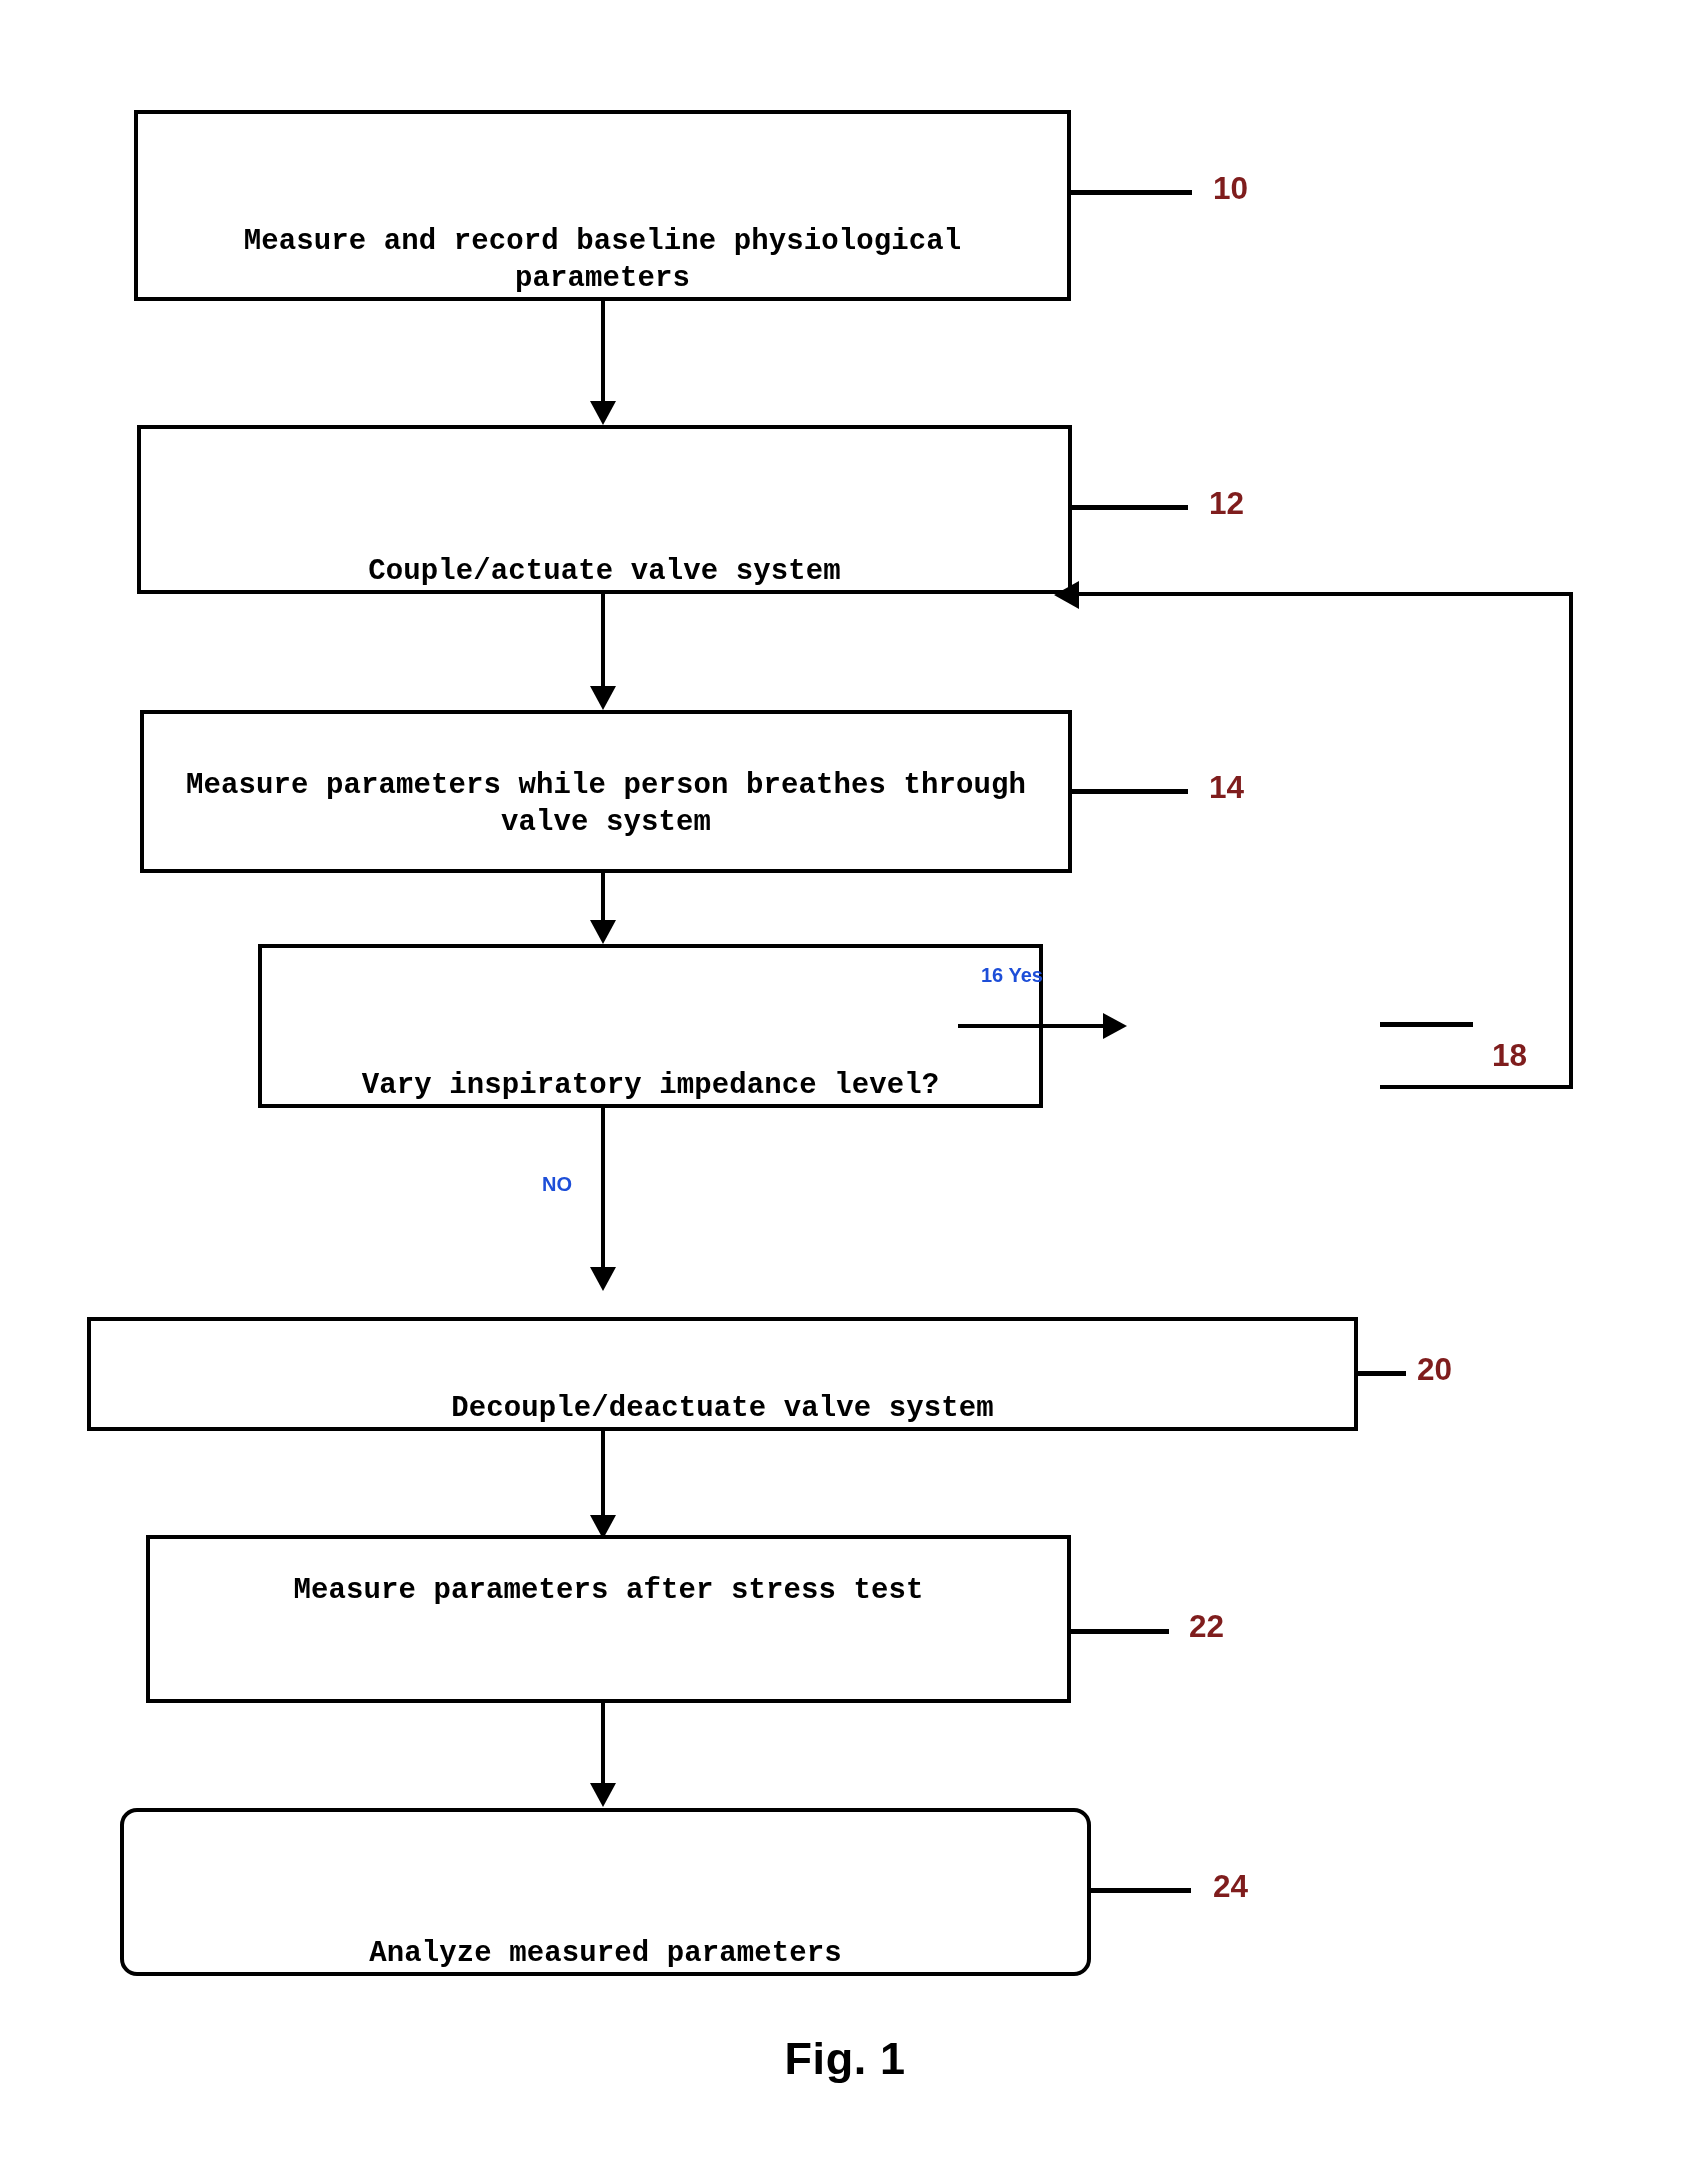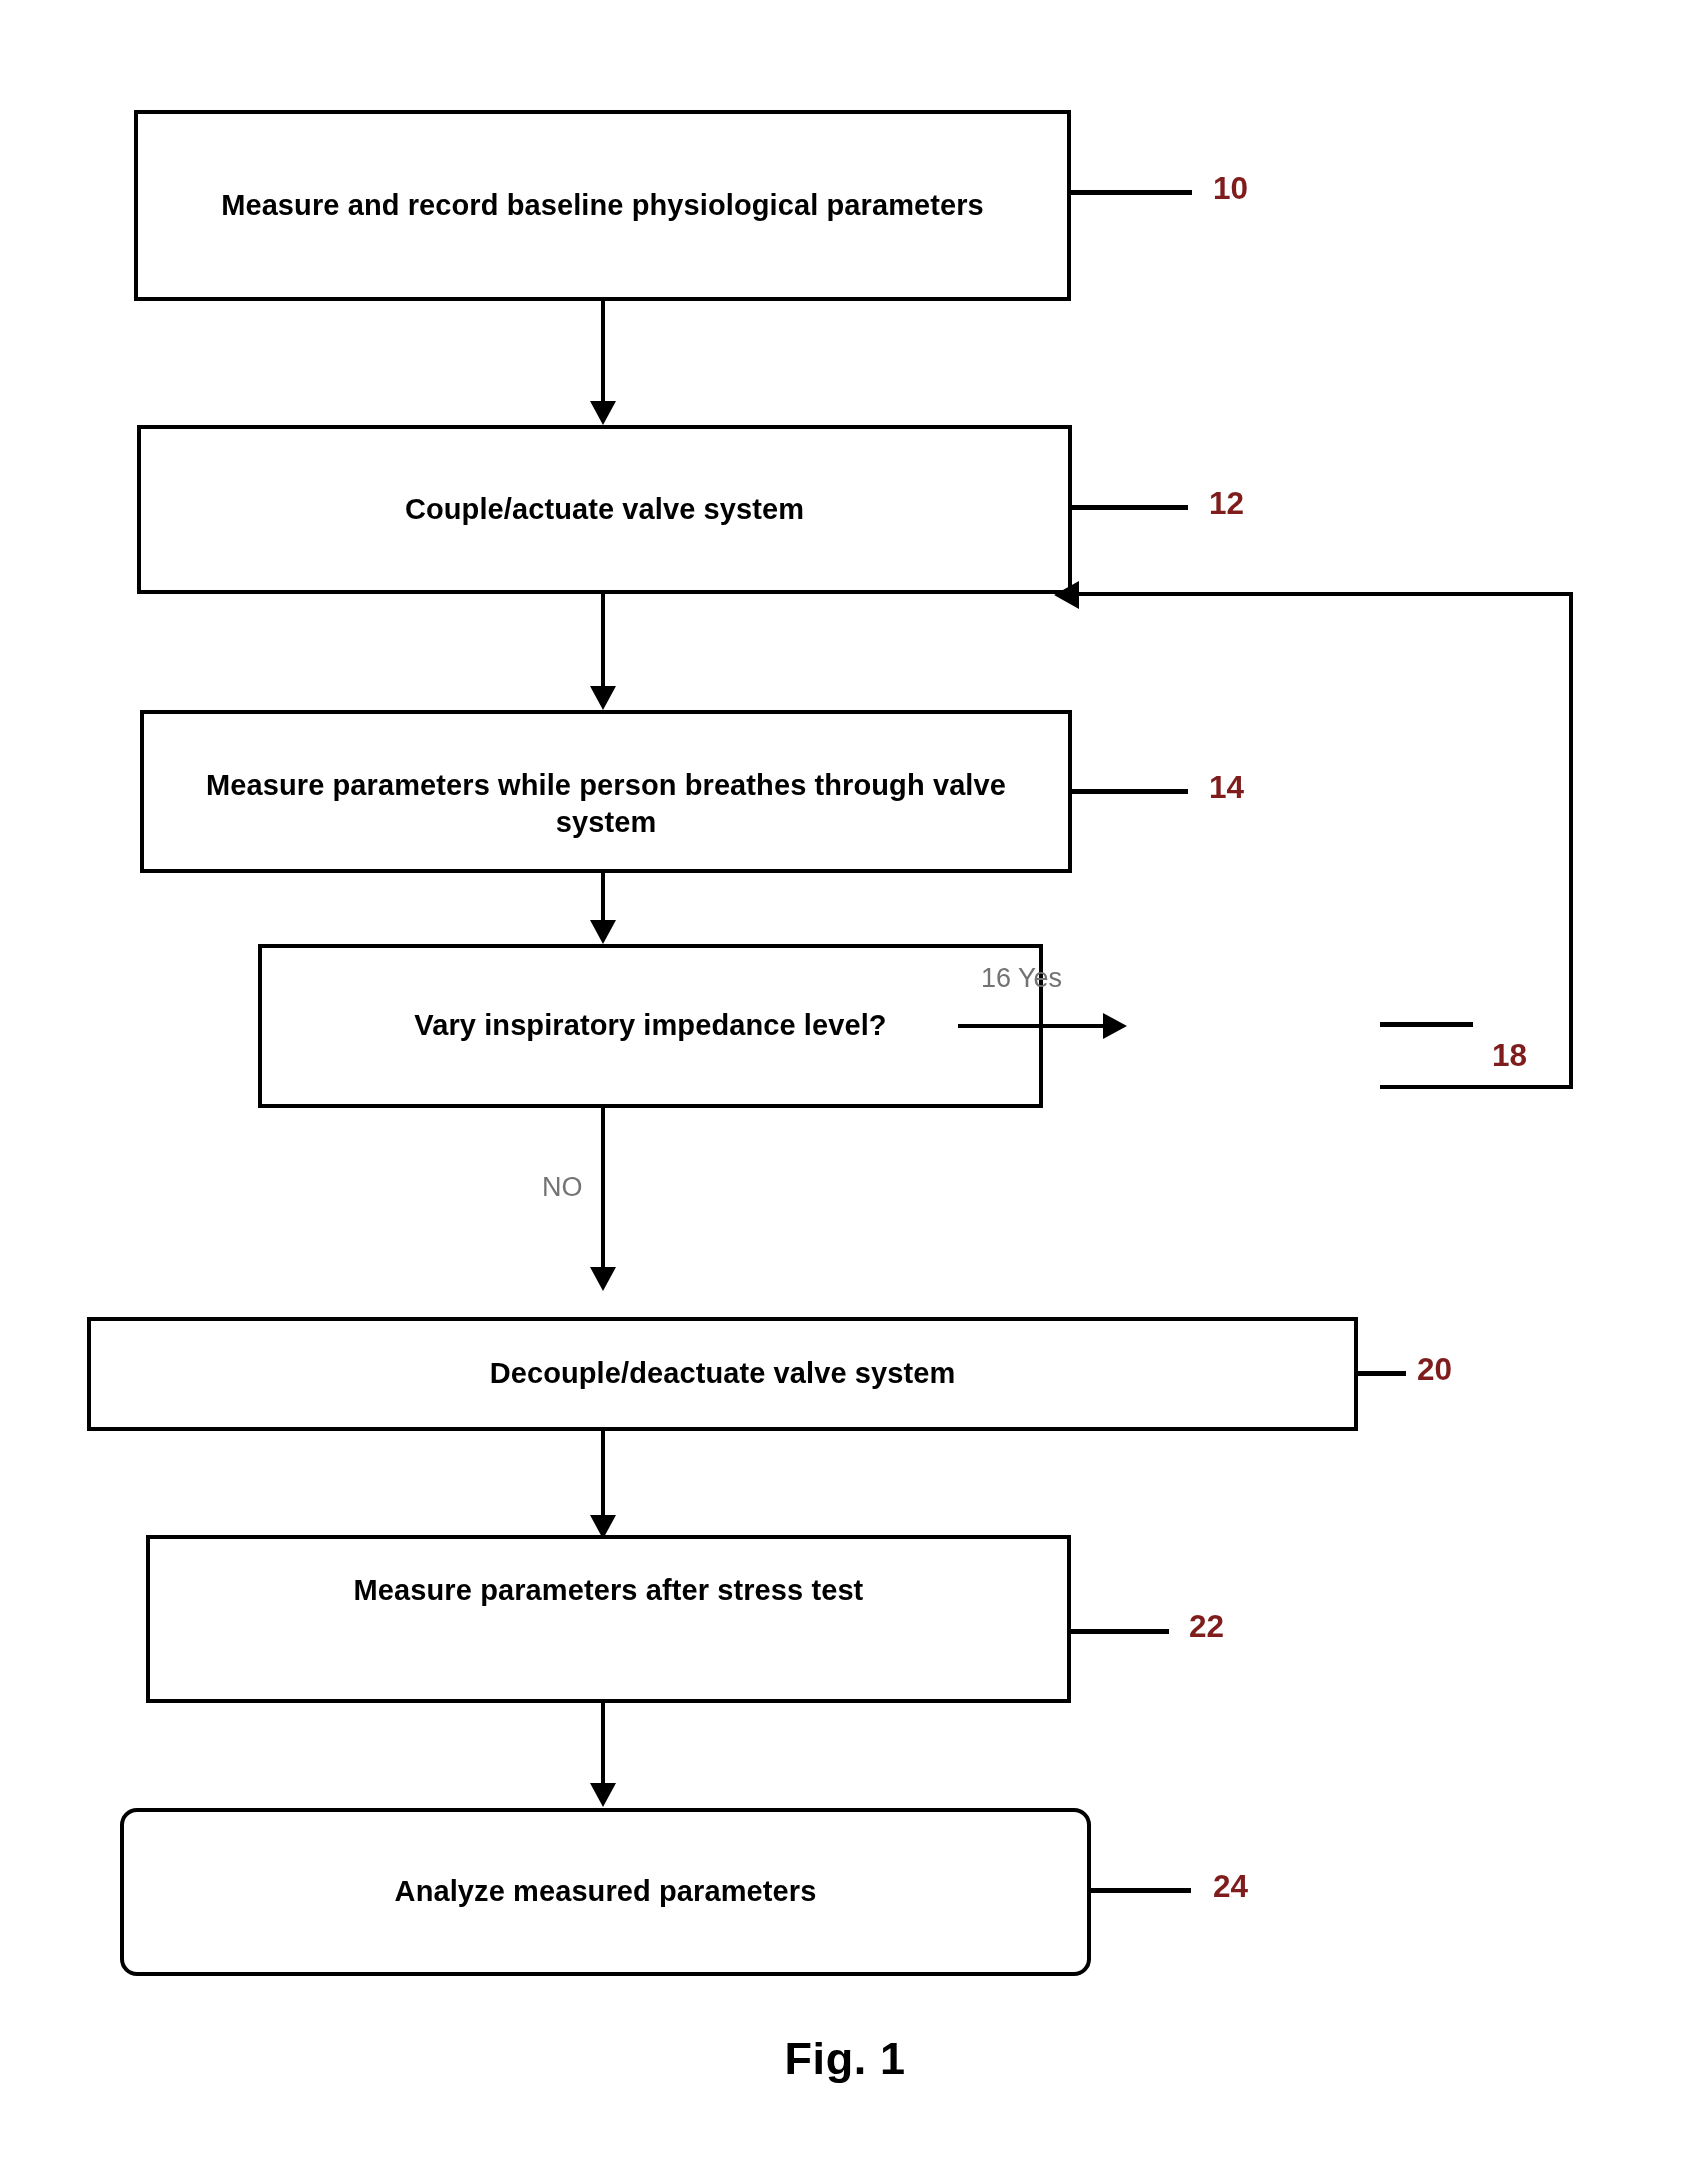--- a/index.html
+++ b/index.html
@@ -19,23 +19,24 @@
     background: #ffffff;
     overflow: hidden;
   }
   
   .node {
     position: absolute;
     box-sizing: border-box;
     border: 4.4px solid #000000;
     background: #ffffff;
     display: flex;
-    align-items: center;
+    align-items: flex-end;
     justify-content: center;
     text-align: center;
+    font-family: Liberation Mono, monospace;
   }
   .node .node-text {
     font-weight: bold;
     font-size: 29px;
     line-height: 1.28;
     letter-spacing: 0.1px;
     padding: 0 19px;
     color: #000000;
   }
   .node.align-top .node-text {
@@ -51,24 +52,24 @@
     position: absolute;
     font-weight: bold;
     font-size: 31.5px;
     line-height: 1;
     color: #7f1d1d;
     white-space: nowrap;
   }
   
   .edge-label {
     position: absolute;
-    font-weight: normal;
-    font-size: 27px;
+    font-weight: bold;
+    font-size: 20px;
     line-height: 1;
-    color: #737373;
+    color: #1d4ed8;
     white-space: nowrap;
   }
   
   .vline {
     position: absolute;
     width: 4.4px;
     background: #000000;
   }
   .hline {
     position: absolute;

